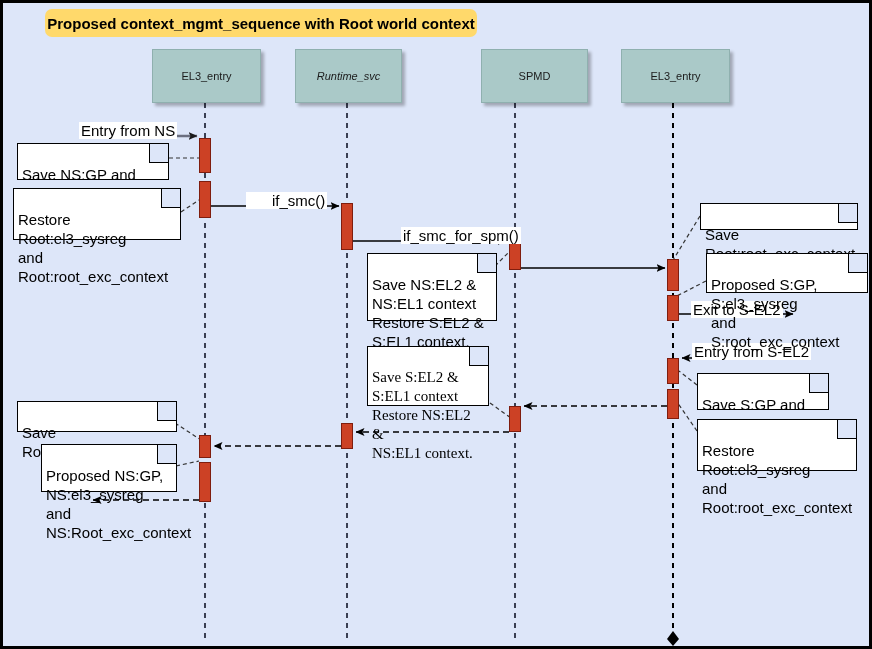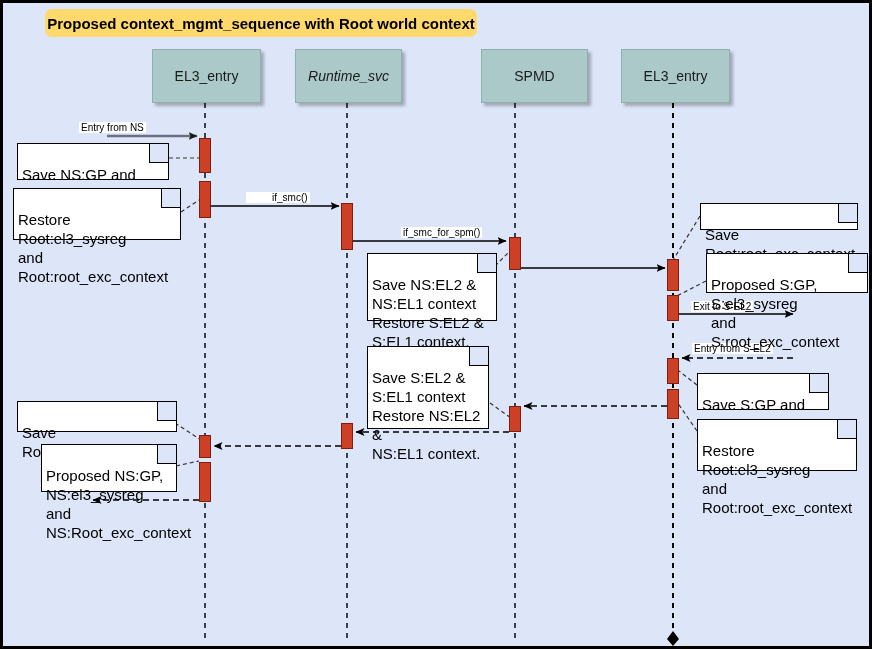--- a/index.html
+++ b/index.html
@@ -22,21 +22,21 @@
     font-weight:bold;
     display:flex;align-items:center;justify-content:center;
     white-space:nowrap;
   }
   .participant{
     position:absolute;
     background:#aac9c8;
     border:1px solid #8fb0af;
     box-shadow:3px 3px 3px rgba(0,0,0,0.28);
     display:flex;align-items:center;justify-content:center;
-    font-size:14px;color:#1b1b1b;
+    font-size:11px;color:#1b1b1b;
   }
   .note{
     position:absolute;
     background:#ffffff;
     border:1px solid #000;
     font-size:15px;
     line-height:19px;
     color:#000;
     padding:2px 4px 2px 4px;
     box-sizing:border-box;
@@ -46,21 +46,21 @@
     position:absolute;
     top:0;right:0;
     width:18px;height:18px;
     background:#dde6f9;
     border-left:1px solid #000;
     border-bottom:1px solid #000;
     transform-origin:top right;
   }
   .msglabel{
     position:absolute;
-    font-size:10px;
+    font-size:15px;
     color:#000;
     background:#ffffff;
     padding:0 2px;
     white-space:nowrap;
   }
   .activation{
     position:absolute;
     background:#cc4125;
     border:1px solid #7f1d0e;
     box-sizing:border-box;
@@ -219,21 +219,21 @@
     <span class="fold"></span>
   </div>
 
   <div class="note" style="left:694px;top:416px;width:160px;height:52px;">
     <span>Restore Root:el3_sysreg
 and
 Root:root_exc_context</span>
     <span class="fold"></span>
   </div>
 
-  <div class="note" style="left:364px;top:343px;width:122px;height:83px;">
+  <div class="note" style="left:364px;top:343px;width:122px;height:60px;font-family:Liberation Serif, serif;">
     <span>Save S:EL2 &amp;
 S:EL1 context
 Restore NS:EL2 &amp;
 NS:EL1 context.</span>
     <span class="fold"></span>
   </div>
 
   <div class="note" style="left:14px;top:398px;width:160px;height:31px;">
     <span>Save Root:root_exc_context</span>
     <span class="fold"></span>

